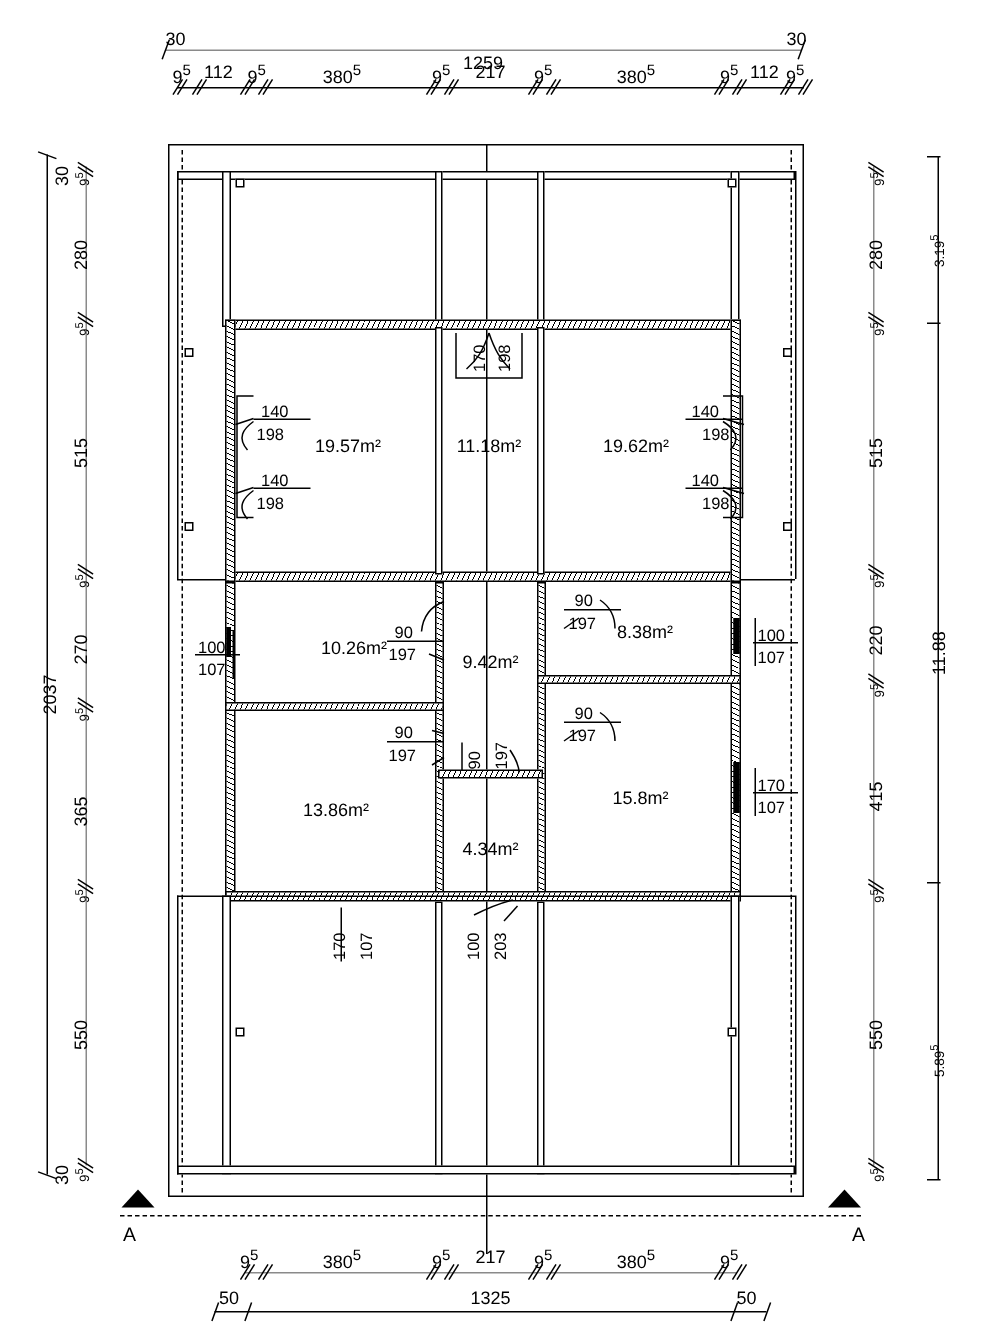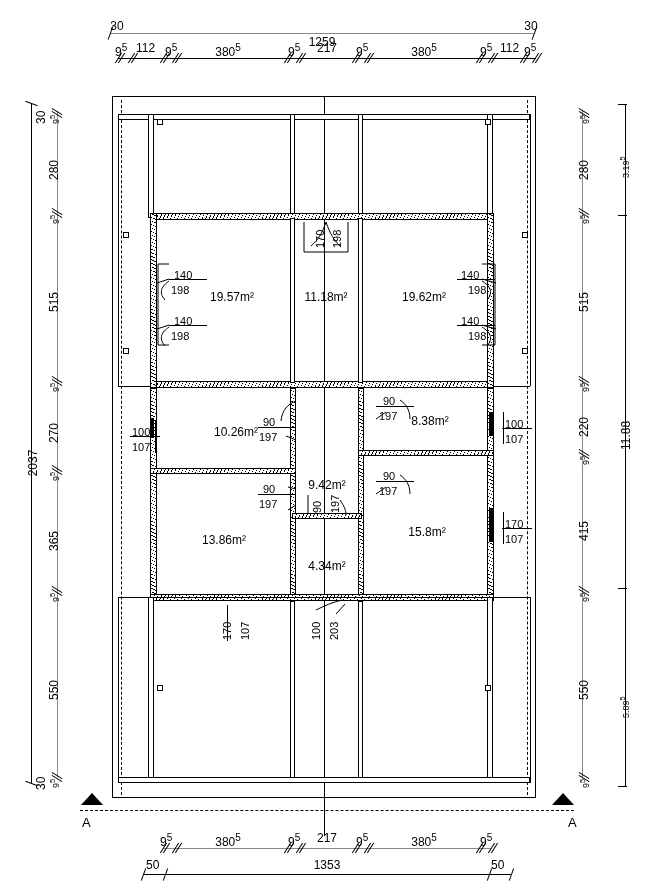--- a/index.html
+++ b/index.html
@@ -260,21 +260,21 @@
     <div class="col" style="left:157px;top:685px;"></div>
     <div class="col" style="left:485px;top:685px;"></div>
     <div class="col" style="left:157px;top:119px;"></div>
     <div class="col" style="left:485px;top:119px;"></div>
 
     <div class="txt ctr" style="left:232px;top:291px;">19.57m²</div>
     <div class="txt ctr" style="left:326px;top:291px;">11.18m²</div>
     <div class="txt ctr" style="left:424px;top:291px;">19.62m²</div>
 
     <div class="txt ctr" style="left:236px;top:426px;">10.26m²</div>
-    <div class="txt ctr" style="left:327px;top:479px;">9.42m²</div>
+    <div class="txt ctr" style="left:327px;top:435px;">9.42m²</div>
     <div class="txt ctr" style="left:430px;top:415px;">8.38m²</div>
 
     <div class="txt ctr" style="left:224px;top:534px;">13.86m²</div>
     <div class="txt ctr" style="left:327px;top:560px;">4.34m²</div>
     <div class="txt ctr" style="left:427px;top:526px;">15.8m²</div>
 
     <div class="ln hl" style="left:169px;top:279px;width:38px;"></div>
     <div class="txt sm" style="left:174px;top:270px;">140</div>
     <div class="txt sm" style="left:171px;top:285px;">198</div>
     <div class="ln hl" style="left:169px;top:325px;width:38px;"></div>
@@ -400,17 +400,17 @@
     <div class="txt" style="left:356px;top:832px;"><span>9</span><sup class="xs">5</sup></div>
     <div class="txt ctr" style="left:424px;top:832px;"><span>380</span><sup class="xs">5</sup></div>
     <div class="txt" style="left:480px;top:832px;"><span>9</span><sup class="xs">5</sup></div>
 
     <div class="ln hl" style="left:143px;top:874px;width:368px;"></div>
     <div class="ln vl" style="left:143px;top:868px;height:13px;transform:rotate(20deg);"></div>
     <div class="ln vl" style="left:165px;top:868px;height:13px;transform:rotate(20deg);"></div>
     <div class="ln vl" style="left:489px;top:868px;height:13px;transform:rotate(20deg);"></div>
     <div class="ln vl" style="left:511px;top:868px;height:13px;transform:rotate(20deg);"></div>
     <div class="txt" style="left:146px;top:859px;">50</div>
-    <div class="txt ctr" style="left:327px;top:859px;">1353</div>
+    <div class="txt ctr" style="left:327px;top:859px;">1325</div>
     <div class="txt" style="left:491px;top:859px;">50</div>
   </div>
 
 </div>
 
 </body></html>

